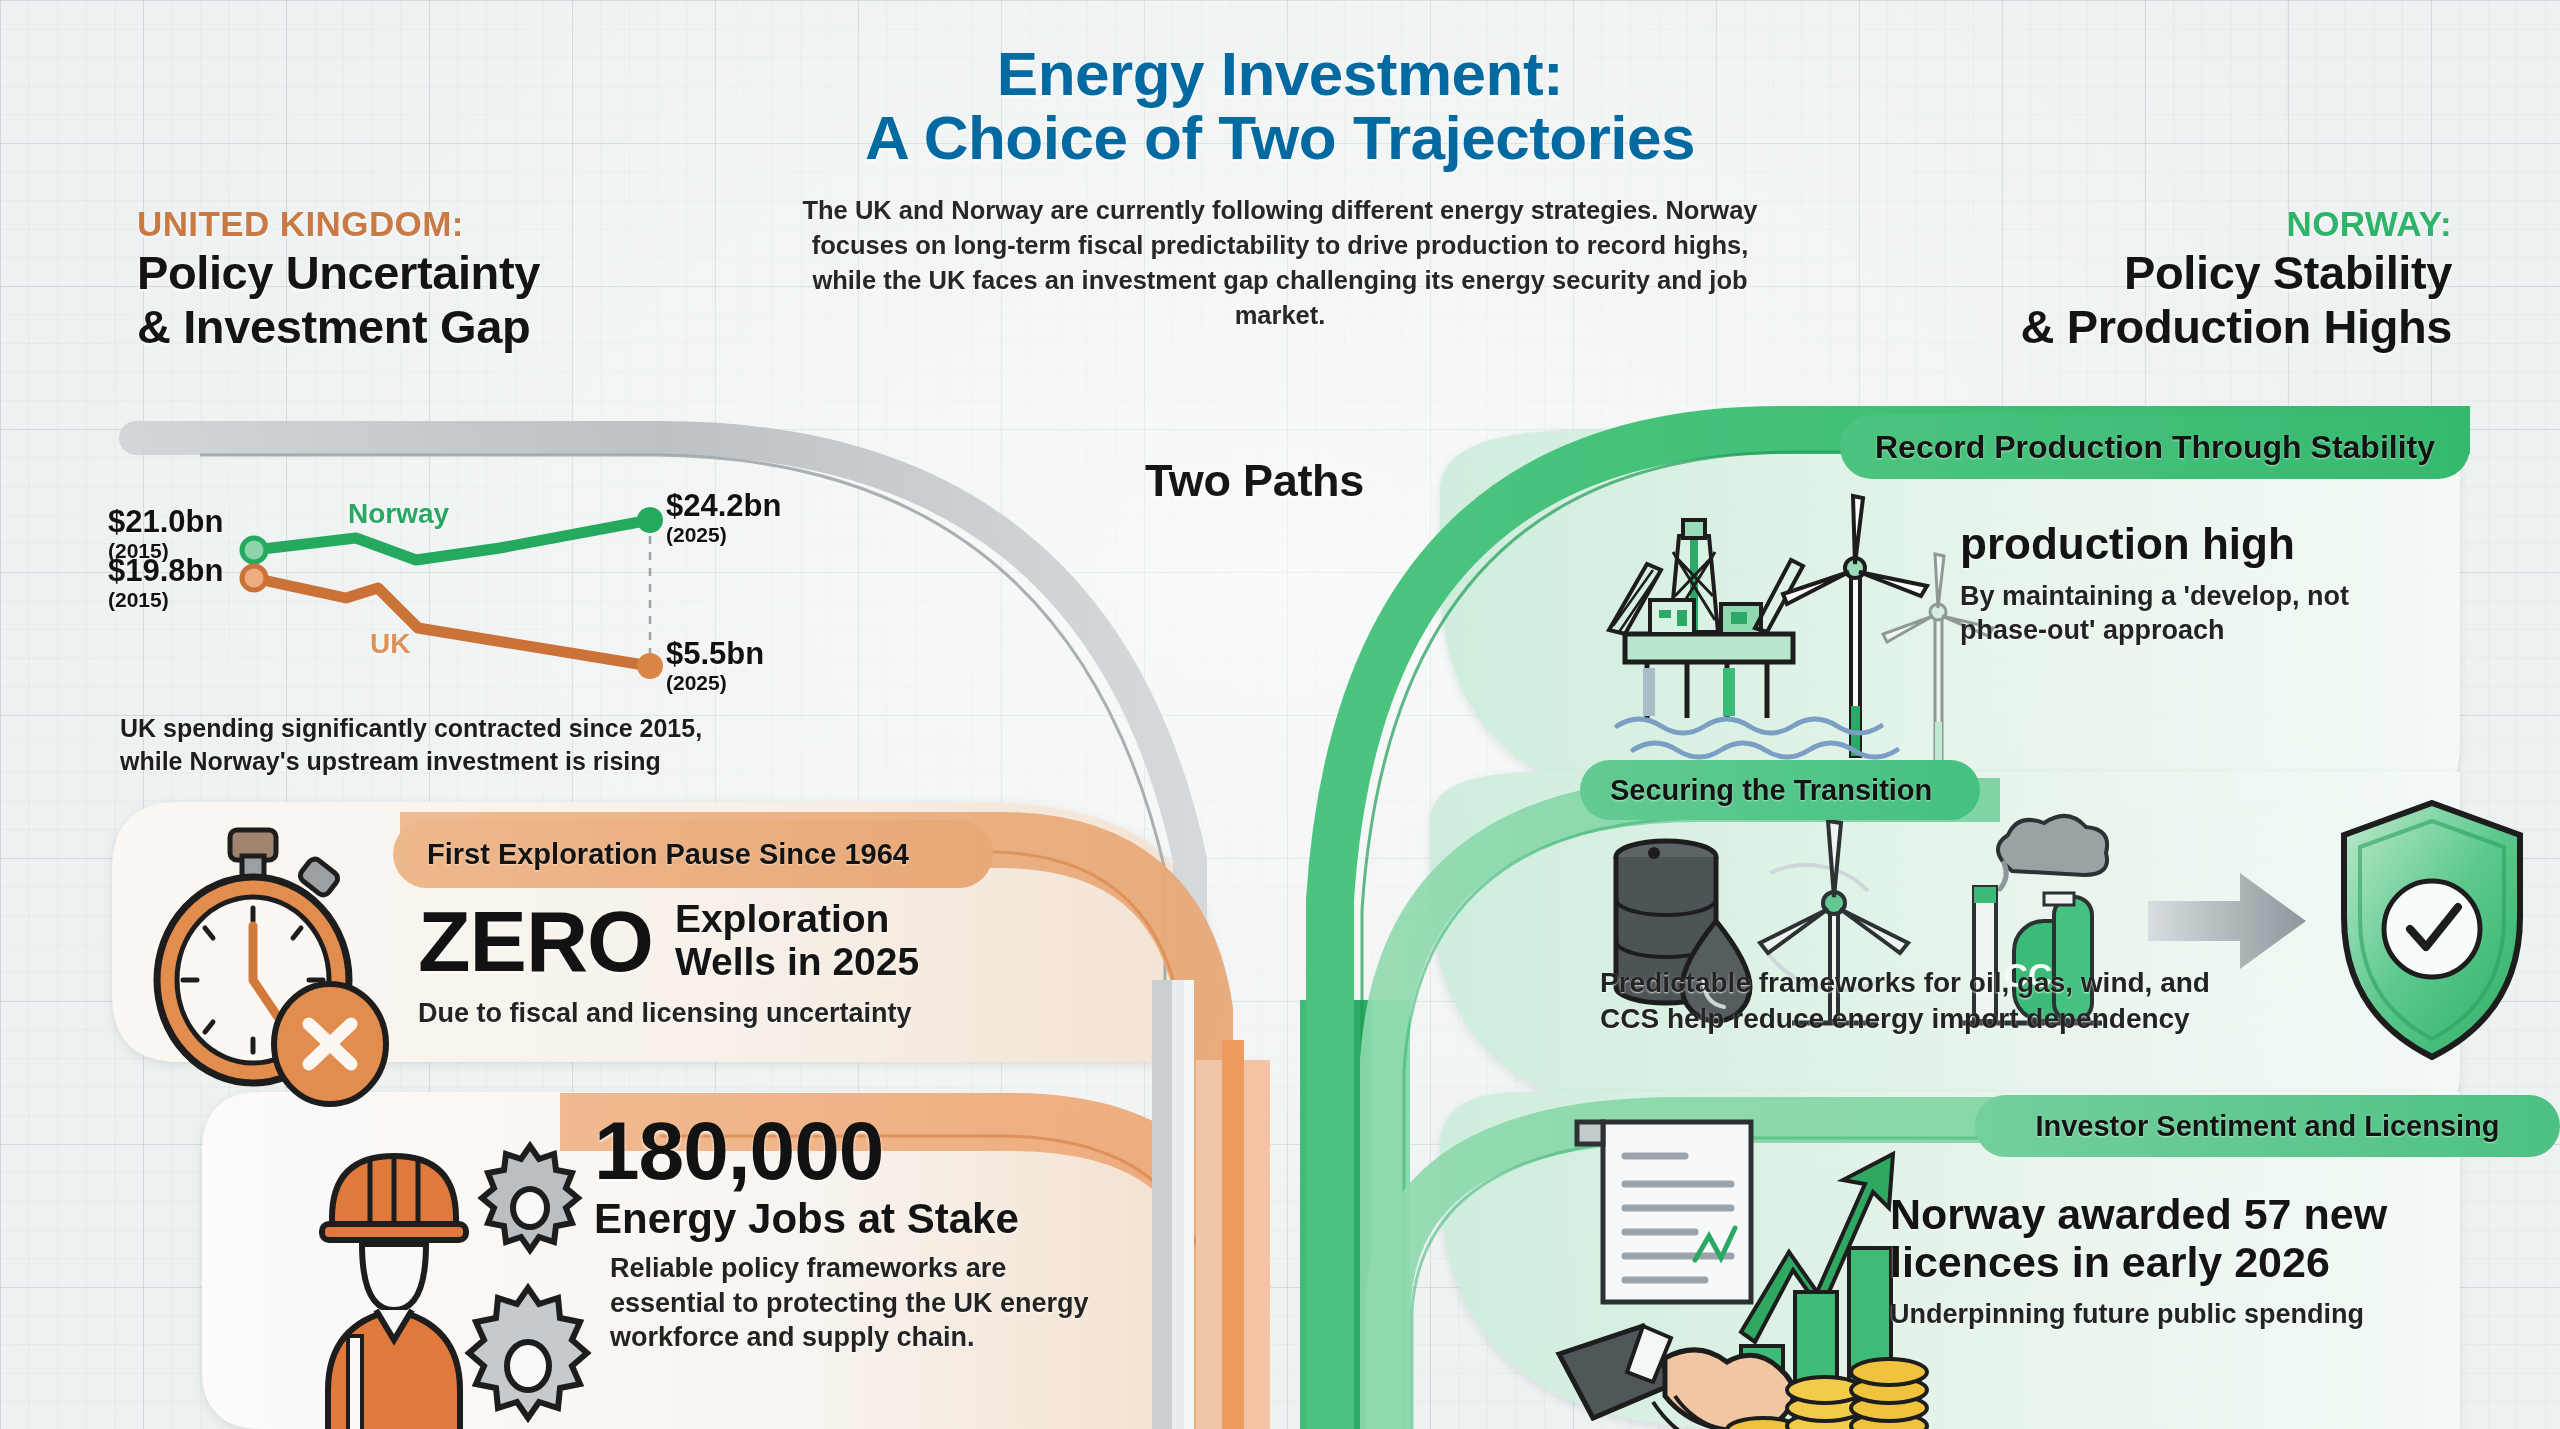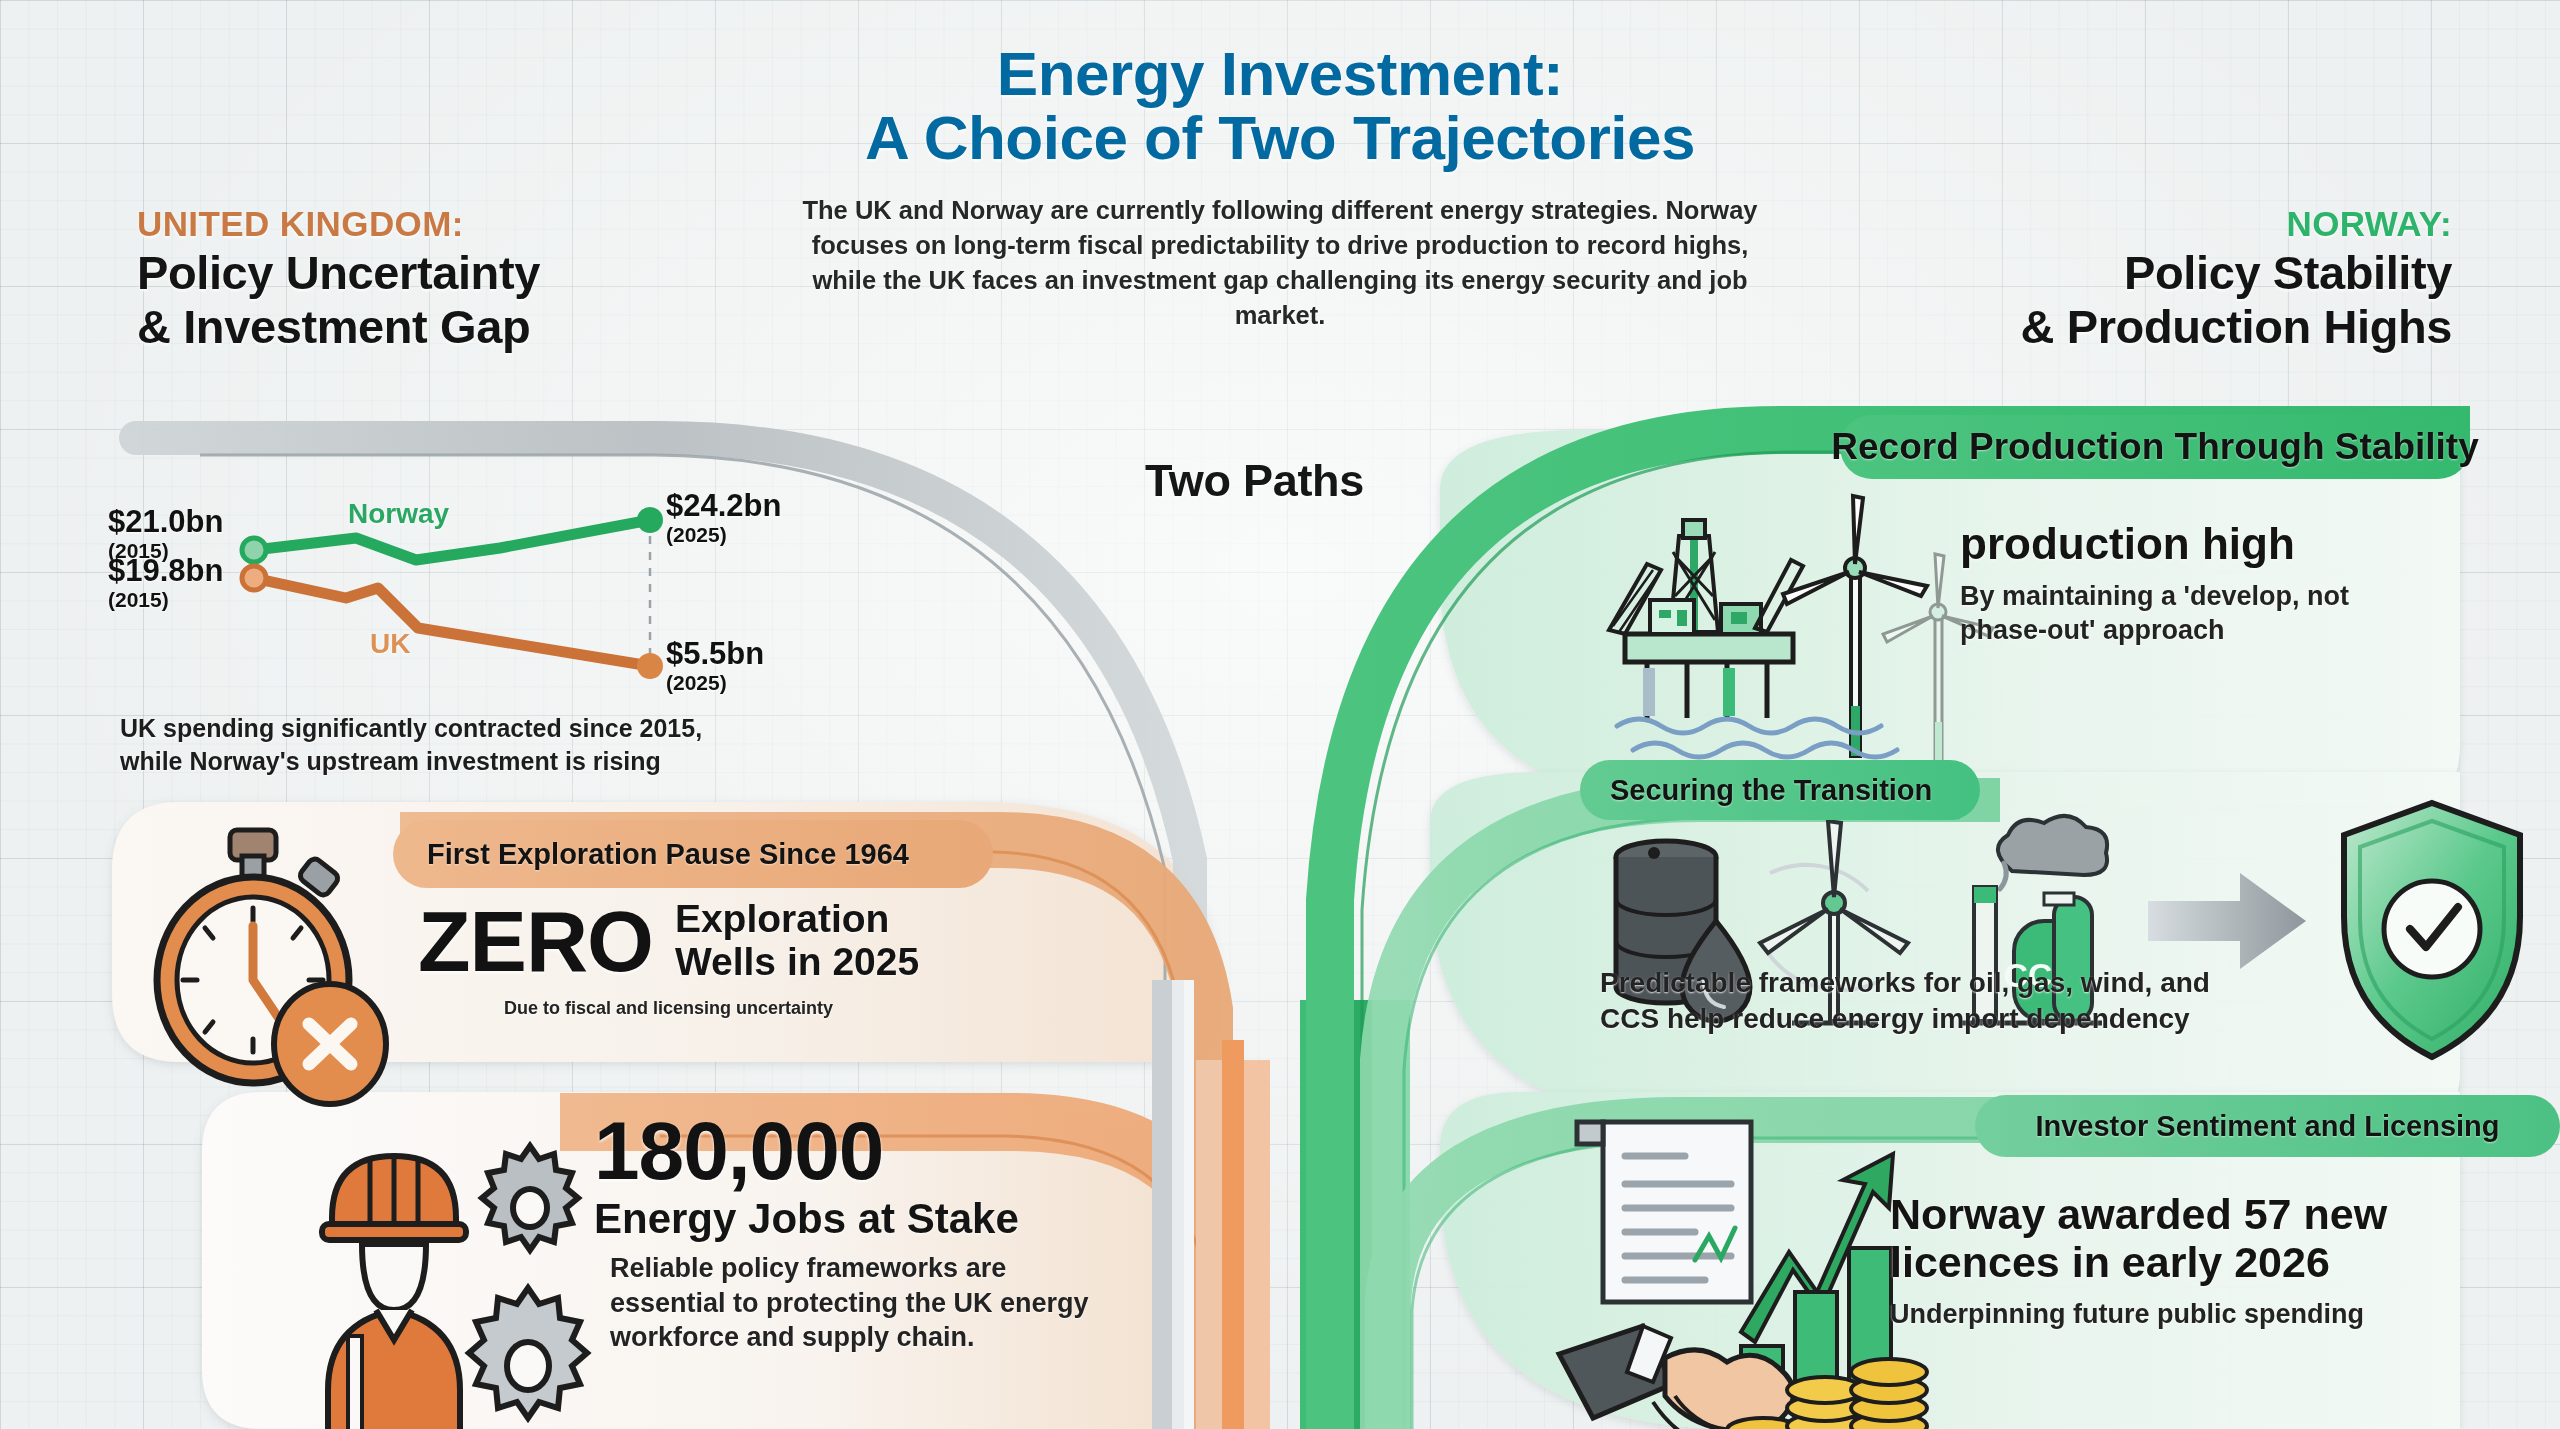--- a/index.html
+++ b/index.html
@@ -431,30 +431,30 @@
 
 <div class="pill" style="left:393px;top:820px;width:600px;height:68px;padding:0 34px;font-size:29px;background:linear-gradient(90deg,#eeb88d,#e8a877);">First Exploration Pause Since 1964</div>
 <div class="card-txt" style="left:418px;top:898px;">
   <div style="display:flex;align-items:center;gap:22px;">
     <div class="big-num" style="font-size:86px;line-height:.96;">ZERO</div>
     <div>
       <div class="mid" style="font-size:39px;line-height:1.1;">Exploration</div>
       <div class="mid" style="font-size:39px;line-height:1.1;">Wells in 2025</div>
     </div>
   </div>
-  <div class="small" style="font-size:18px;margin-top:14px;text-align:center;">Due to fiscal and licensing uncertainty</div>
+  <div class="small" style="font-size:27px;margin-top:14px;">Due to fiscal and licensing uncertainty</div>
 </div>
 
 <div class="card-txt" style="left:594px;top:1110px;width:520px;">
   <div class="big-num" style="font-size:82px;line-height:1.0;">180,000</div>
   <div class="mid" style="font-size:42px;line-height:1.08;margin-top:4px;">Energy Jobs at Stake</div>
   <div class="small" style="font-size:27px;line-height:1.28;margin-top:10px;margin-left:16px;">Reliable policy frameworks are essential to protecting the UK energy workforce and supply chain.</div>
 </div>
 
-<div class="pill" style="left:1840px;top:415px;width:630px;height:64px;padding:0 30px;font-size:37px;justify-content:center;background:linear-gradient(90deg,#4cc47f,#35b96f);">Record Production Through Stability</div>
+<div class="pill" style="left:1840px;top:415px;width:630px;height:64px;padding:0 30px;font-size:32px;justify-content:center;background:linear-gradient(90deg,#4cc47f,#35b96f);">Record Production Through Stability</div>
 <div class="card-txt" style="left:1960px;top:520px;width:470px;">
   <div class="mid" style="font-size:44px;line-height:1.1;">production high</div>
   <div class="small" style="font-size:27px;line-height:1.25;margin-top:12px;">By maintaining a 'develop, not</div>
   <div class="small" style="font-size:27px;line-height:1.25;">phase-out' approach</div>
 </div>
 
 <div class="pill" style="left:1580px;top:760px;width:400px;height:60px;padding:0 30px;font-size:29px;background:linear-gradient(90deg,#63cb92,#44c181);">Securing the Transition</div>
 <div class="card-txt" style="left:1600px;top:965px;width:620px;">
   <div class="small" style="font-size:28px;line-height:1.3;">Predictable frameworks for oil, gas, wind, and</div>
   <div class="small" style="font-size:28px;line-height:1.3;">CCS help reduce energy import dependency</div>

